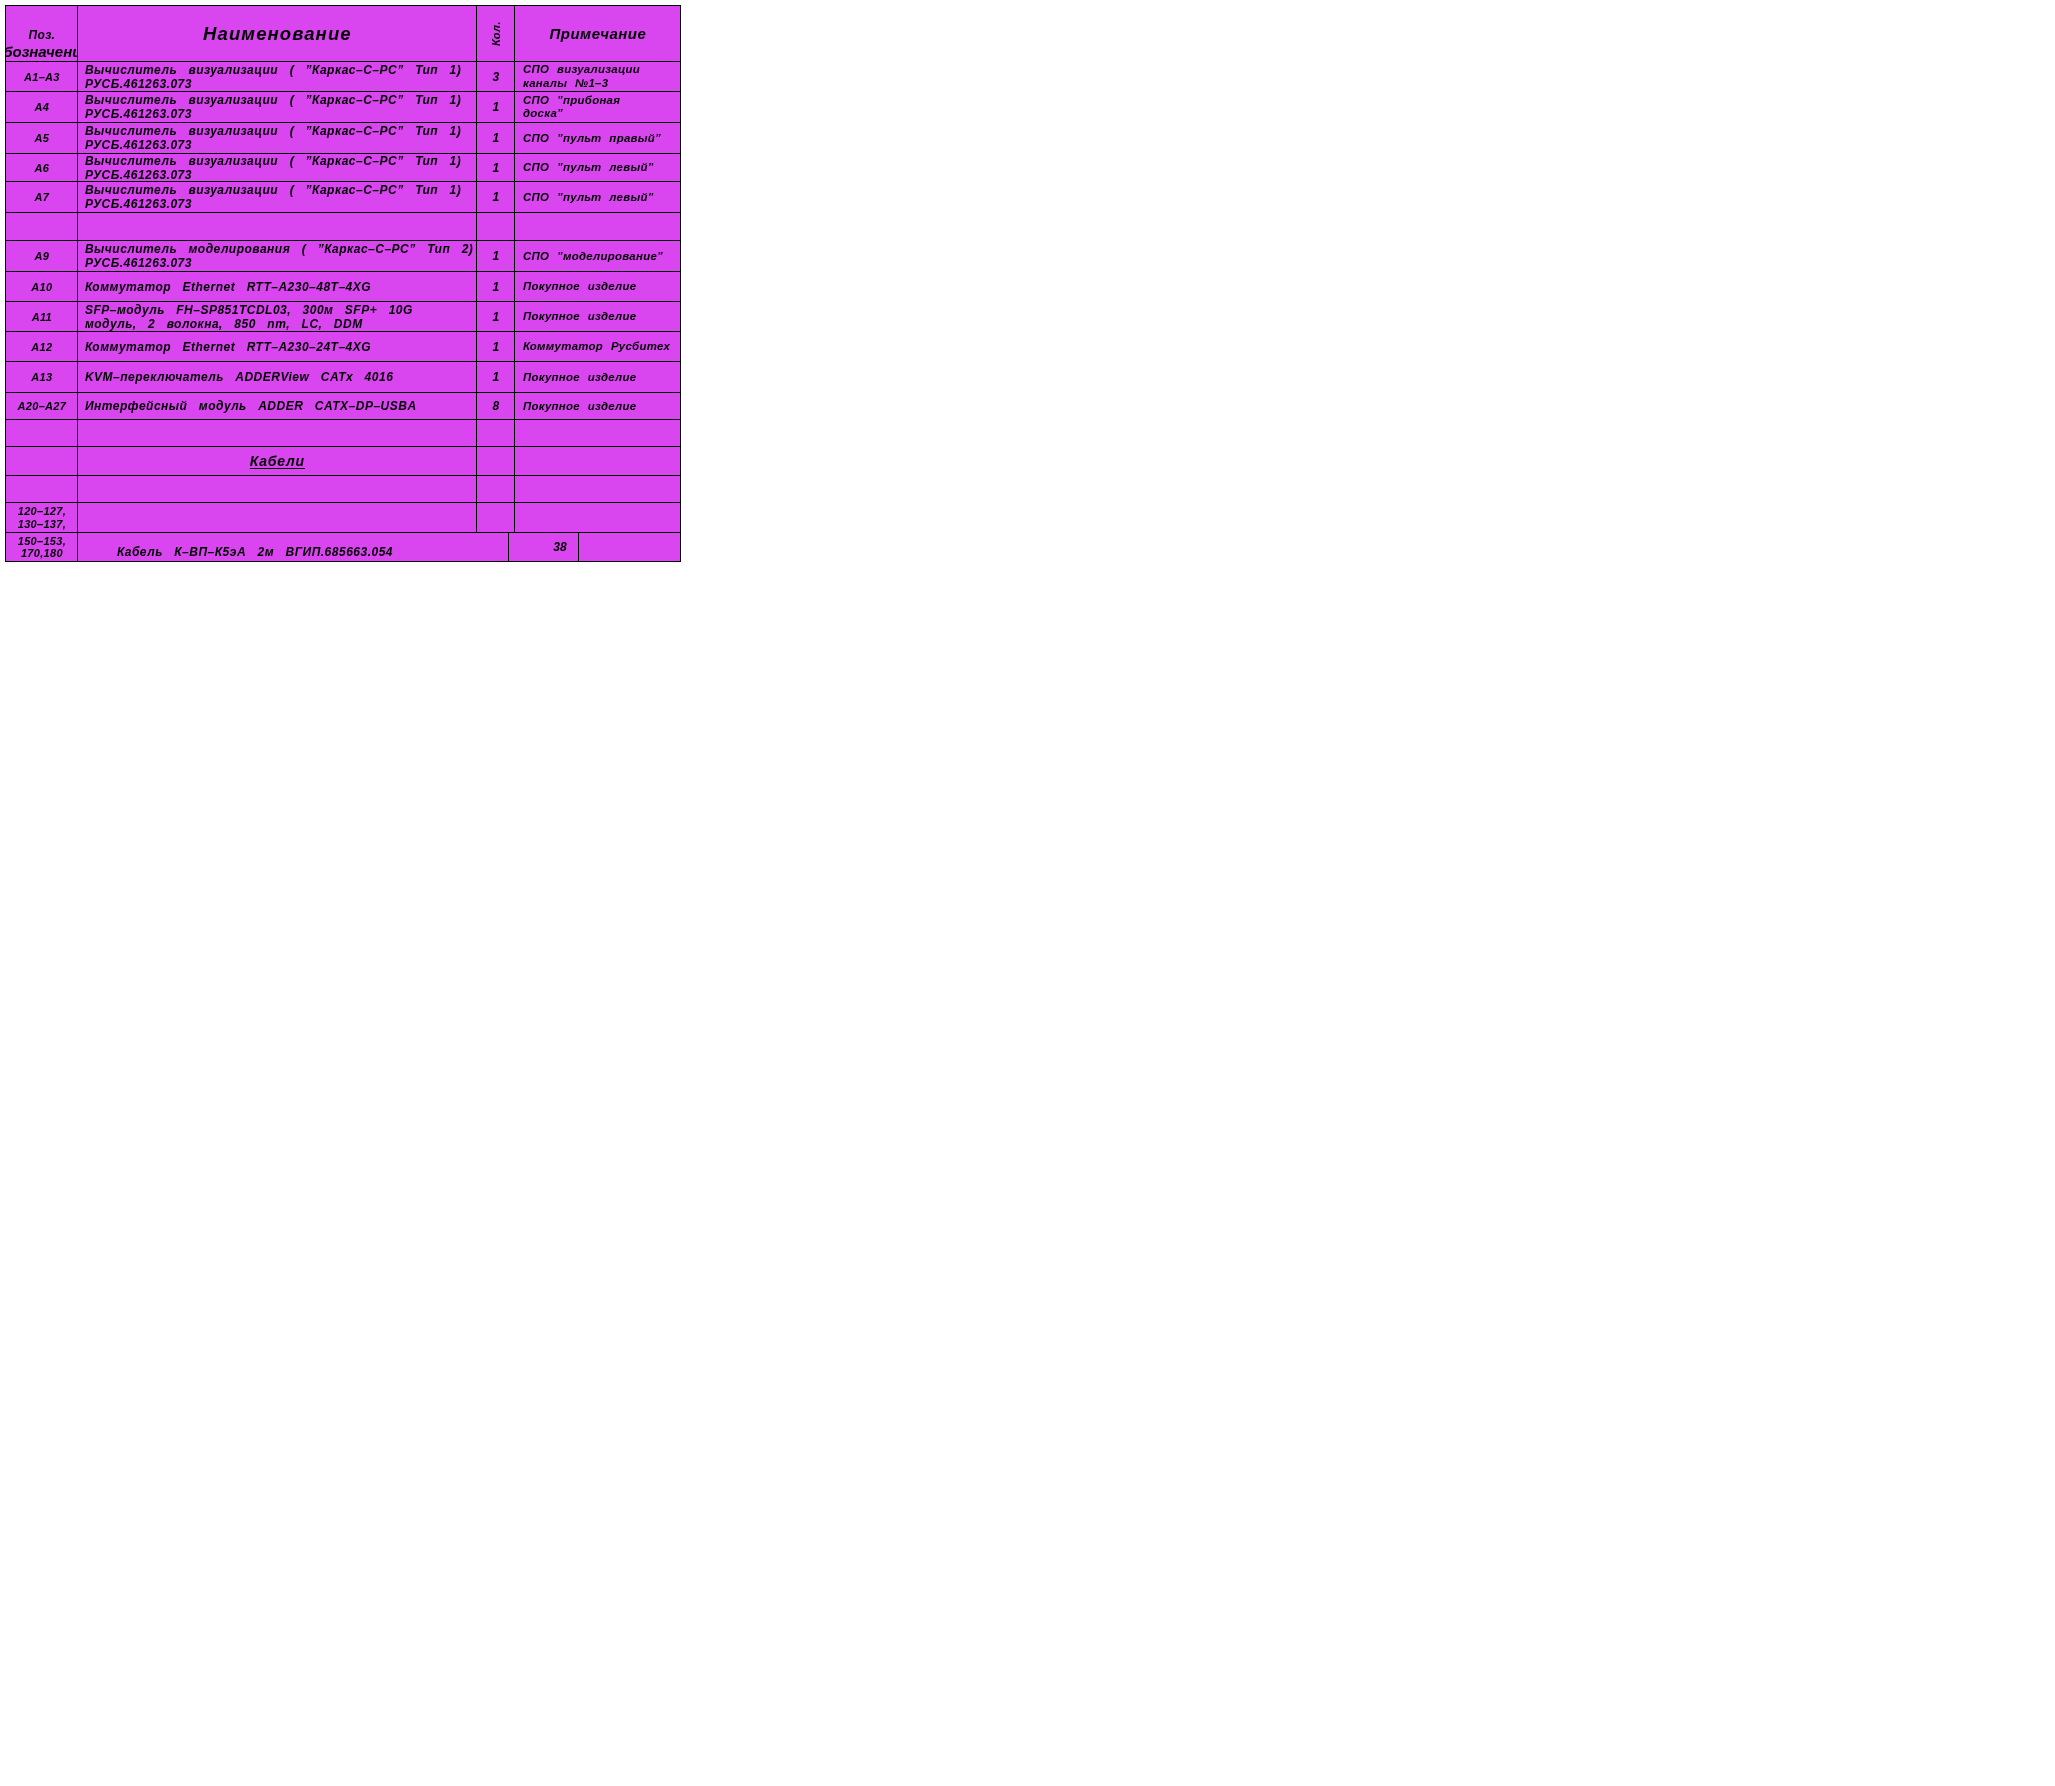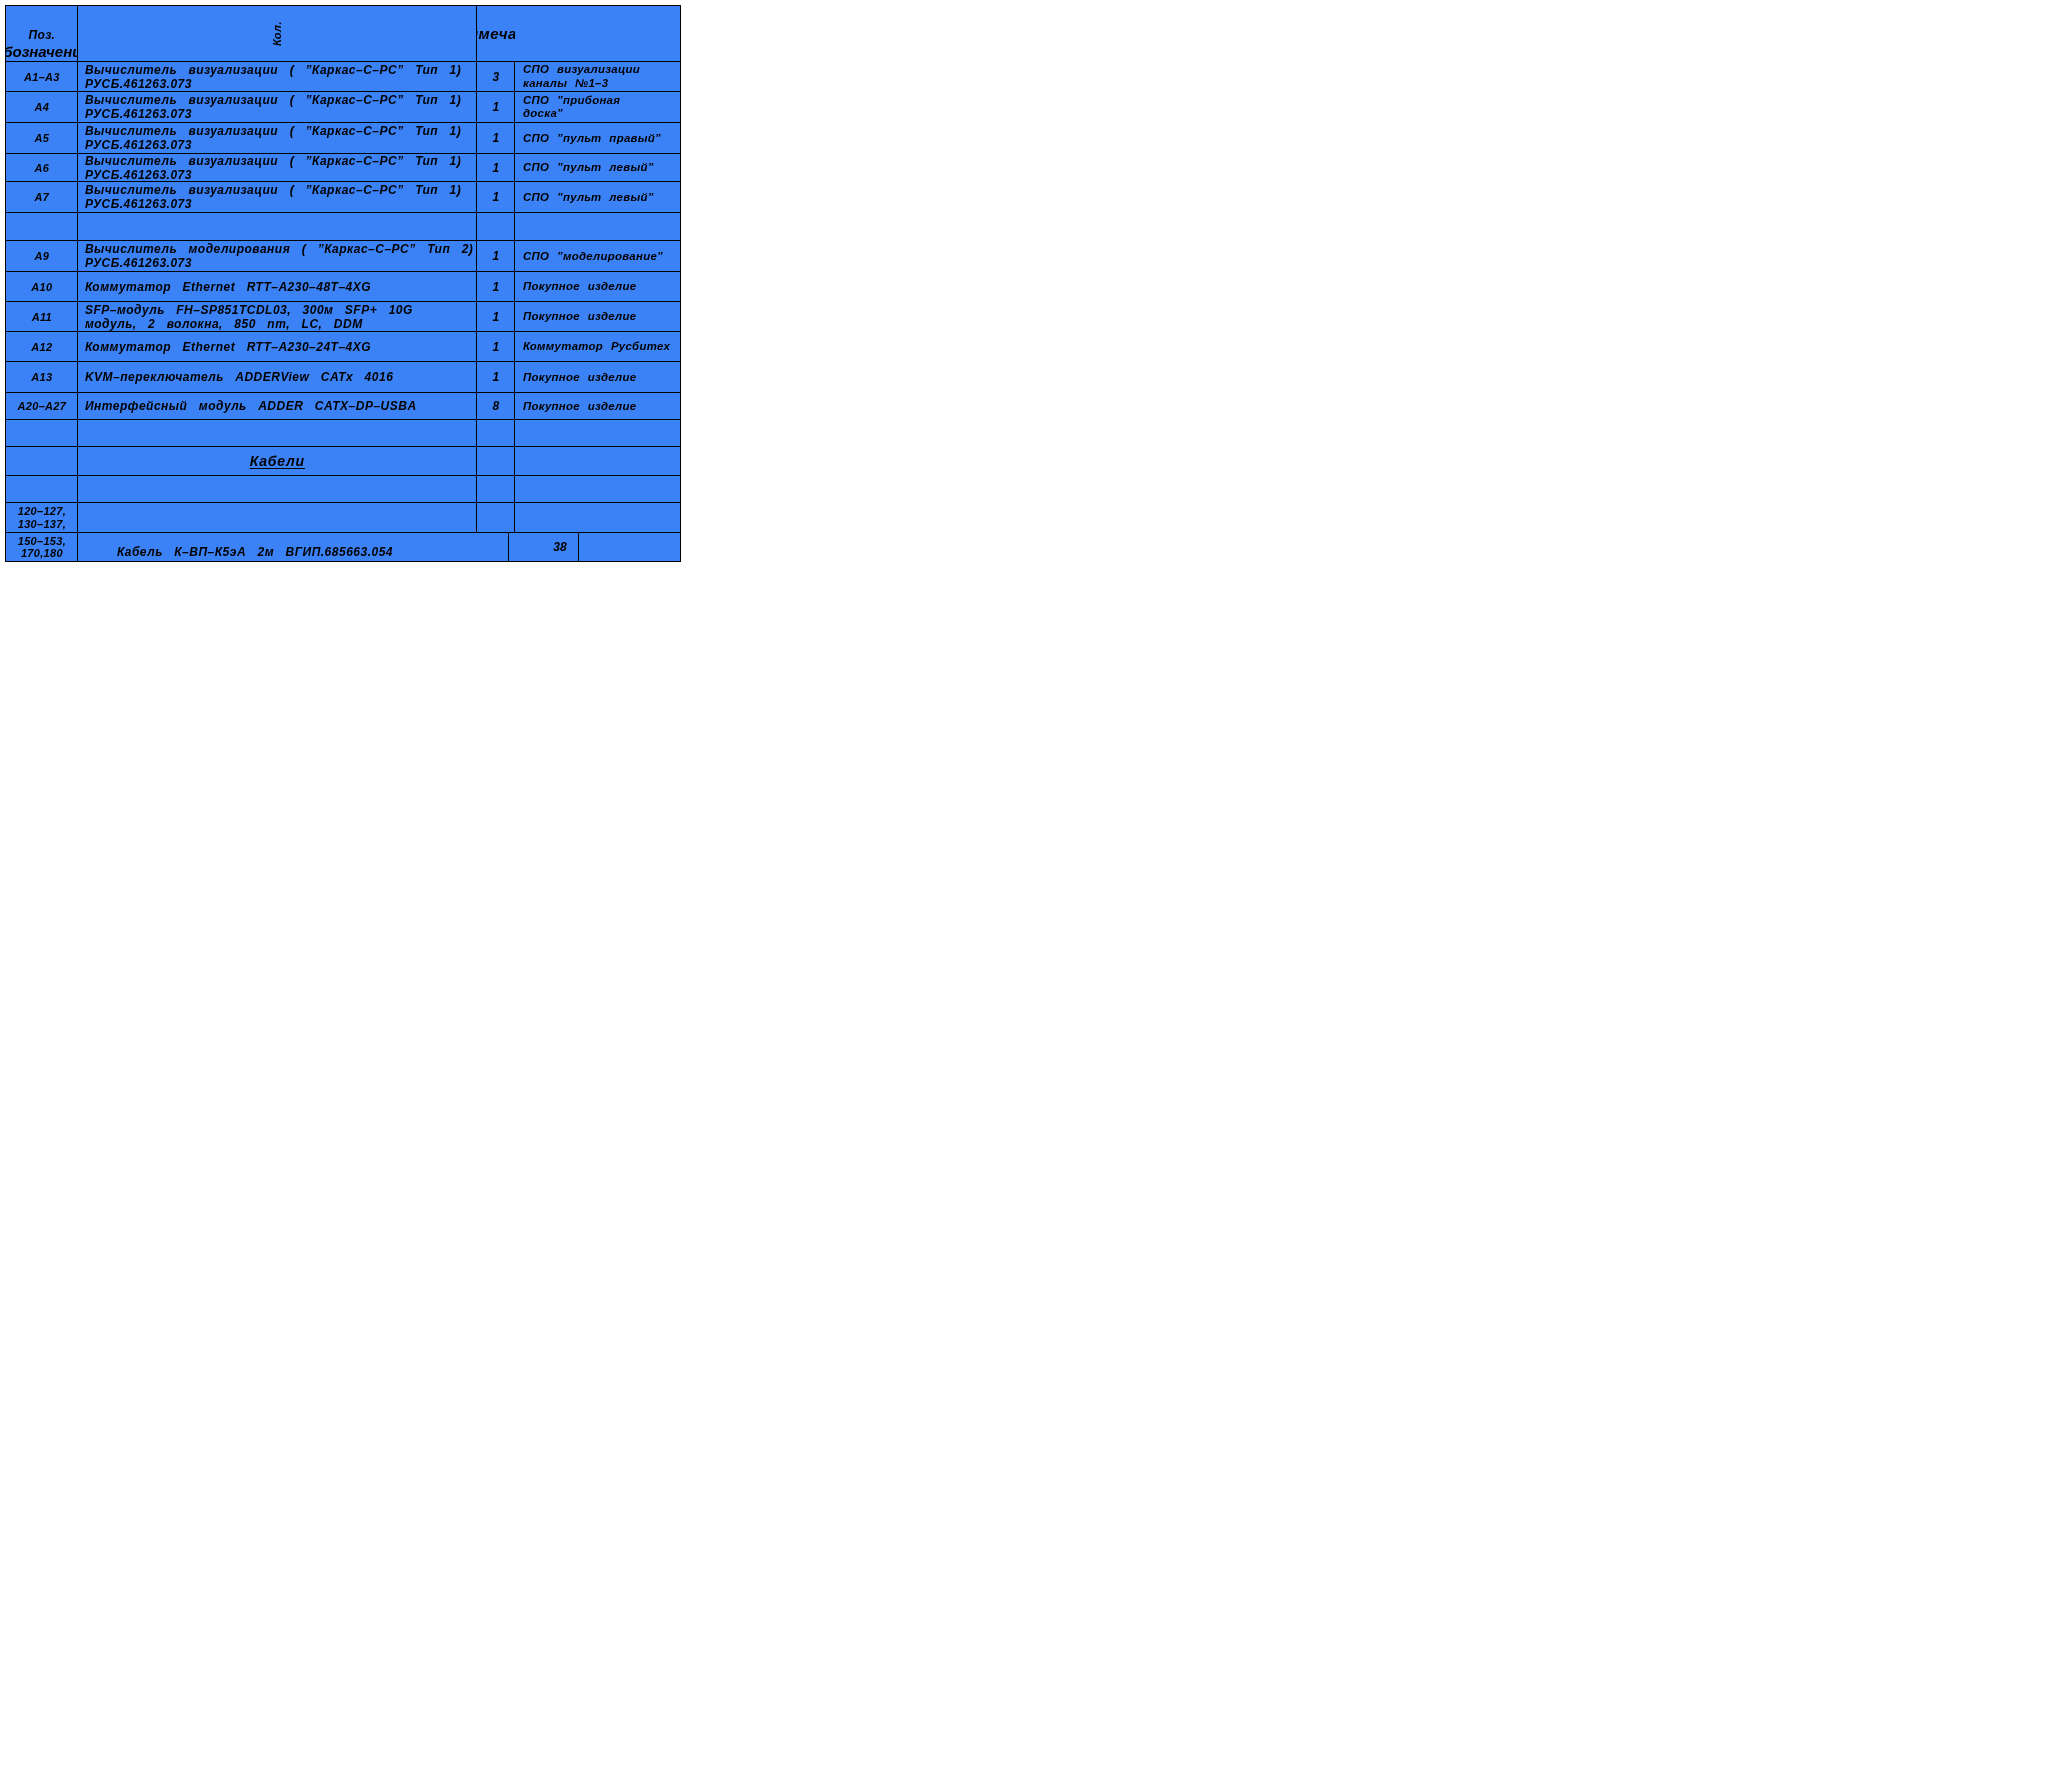--- a/index.html
+++ b/index.html
@@ -2,21 +2,21 @@
 <html style="font-size:8.7px"><head>
 <meta charset="utf-8">
 <style>
   html,body{margin:0;padding:0;background:#ffffff;}
   .sheet{
     width:685px;height:596px;background:#ffffff;position:relative;
     font-family:"Liberation Sans",sans-serif;font-style:italic;font-weight:700;color:#000;
     box-sizing:border-box;padding:5.4px 5.4px 0 5.4px;
   }
   .tbl{
-    width:674px;box-sizing:content-box;border:1.6px solid #000;background:#3b82f6;
+    width:674px;box-sizing:content-box;border:1.6px solid #000;background:#d946ef;
   }
   .r{
     display:grid;grid-template-columns:72px 399px 38px 1fr;
     box-sizing:border-box;border-bottom:1.1px solid #000;
   }
   .r:last-child{border-bottom:none;gap:32px;}
   .cell{
     box-sizing:border-box;border-right:1.1px solid #000;overflow:hidden;
     display:flex;flex-direction:column;justify-content:center;
   }
@@ -47,20 +47,23 @@
 <body>
 
 <div class="sheet">
   <div class="tbl">
 
     <div class="r hdr" style="height:56px">
       <div class="cell pos">
         <div class="hdr-pos-1">Поз.</div>
         <div class="hdr-pos-2">обозначение</div>
       </div>
+      <div class="cell name">
+        <span>Наименование</span>
+      </div>
       <div class="cell qty">
         <span class="vert">Кол.</span>
       </div>
       <div class="cell note">
         <span>Примечание</span>
       </div>
     </div>
 
     <div class="r" style="height:30px">
       <div class="cell pos">

